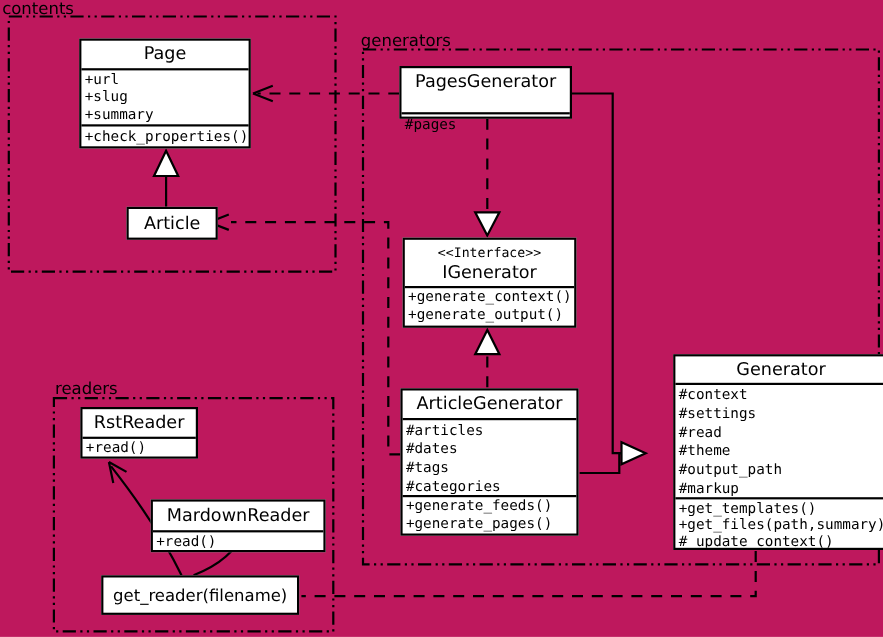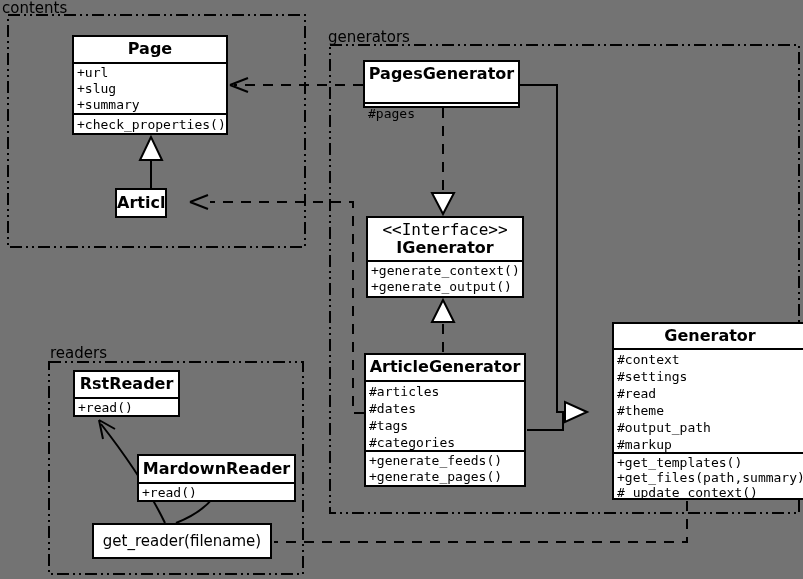--- a/index.html
+++ b/index.html
@@ -1,42 +1,42 @@
 <!DOCTYPE html>
 <html><head>
 <meta charset="utf-8">
 <style>
   html,body{margin:0;padding:0;background:#fff;}
   .canvas{
-    position:relative;width:803px;height:579px;background:#737373;
+    position:relative;width:803px;height:579px;background:#be185d;
     font-family:"DejaVu Sans",sans-serif;color:#000;overflow:hidden;
   }
   svg.edges{position:absolute;left:0;top:0;z-index:1;}
   .pkg{fill:none;stroke:#000;stroke-width:2;stroke-dasharray:12 4 2 4 2 4;}
   .solid{fill:none;stroke:#000;stroke-width:2;}
   .dash{fill:none;stroke:#000;stroke-width:2;stroke-dasharray:10 8;}
   .tri{fill:#fff;stroke:#000;stroke-width:2;}
   .pkg-label{
     position:absolute;z-index:2;font:15px/17px "DejaVu Sans",sans-serif;color:#000;
   }
   .cls{
     position:absolute;z-index:3;background:#fff;border:2px solid #000;
     box-sizing:border-box;
   }
   .cls-title{
-    text-align:center;font-weight:bold;font-size:16px;
+    text-align:center;font-weight:normal;font-size:16px;
     font-family:"DejaVu Sans",sans-serif;box-sizing:border-box;overflow:hidden;
   }
   .sec{border-top:2px solid #000;box-sizing:border-box;overflow:hidden;padding-top:1px;}
   .mline{
     font-family:"DejaVu Sans Mono",monospace;font-size:13px;line-height:17px;
     padding-left:3px;white-space:pre;
   }
   .stereo{
-    text-align:center;font-family:"DejaVu Sans Mono",monospace;font-size:16px;
+    text-align:center;font-family:"DejaVu Sans Mono",monospace;font-size:12px;
     line-height:16px;padding-top:4px;
   }
   .fn-box{
     display:flex;align-items:center;justify-content:center;
     font:15px "DejaVu Sans",sans-serif;
   }
 </style>
 </head>
 <body>
 
@@ -110,21 +110,21 @@
     <div class="sec" style="height:51px">
       <div class="mline" style="line-height:16px">+url</div>
       <div class="mline" style="line-height:16px">+slug</div>
       <div class="mline" style="line-height:16px">+summary</div>
     </div>
     <div class="sec" style="height:22px">
       <div class="mline">+check_properties()</div>
     </div>
   </div>
 
-  <div class="cls" style="left:115px;top:188px;width:52px;height:30px">
+  <div class="cls" style="left:115px;top:188px;width:83px;height:30px">
     <div class="cls-title" style="height:26px;line-height:26px">Article</div>
   </div>
 
   <div class="cls" style="left:363px;top:60px;width:157px;height:48px">
     <div class="cls-title" style="height:40px;line-height:24px">PagesGenerator</div>
     <div class="sec" style="height:21px">
       <div class="mline">#pages</div>
     </div>
   </div>
 

